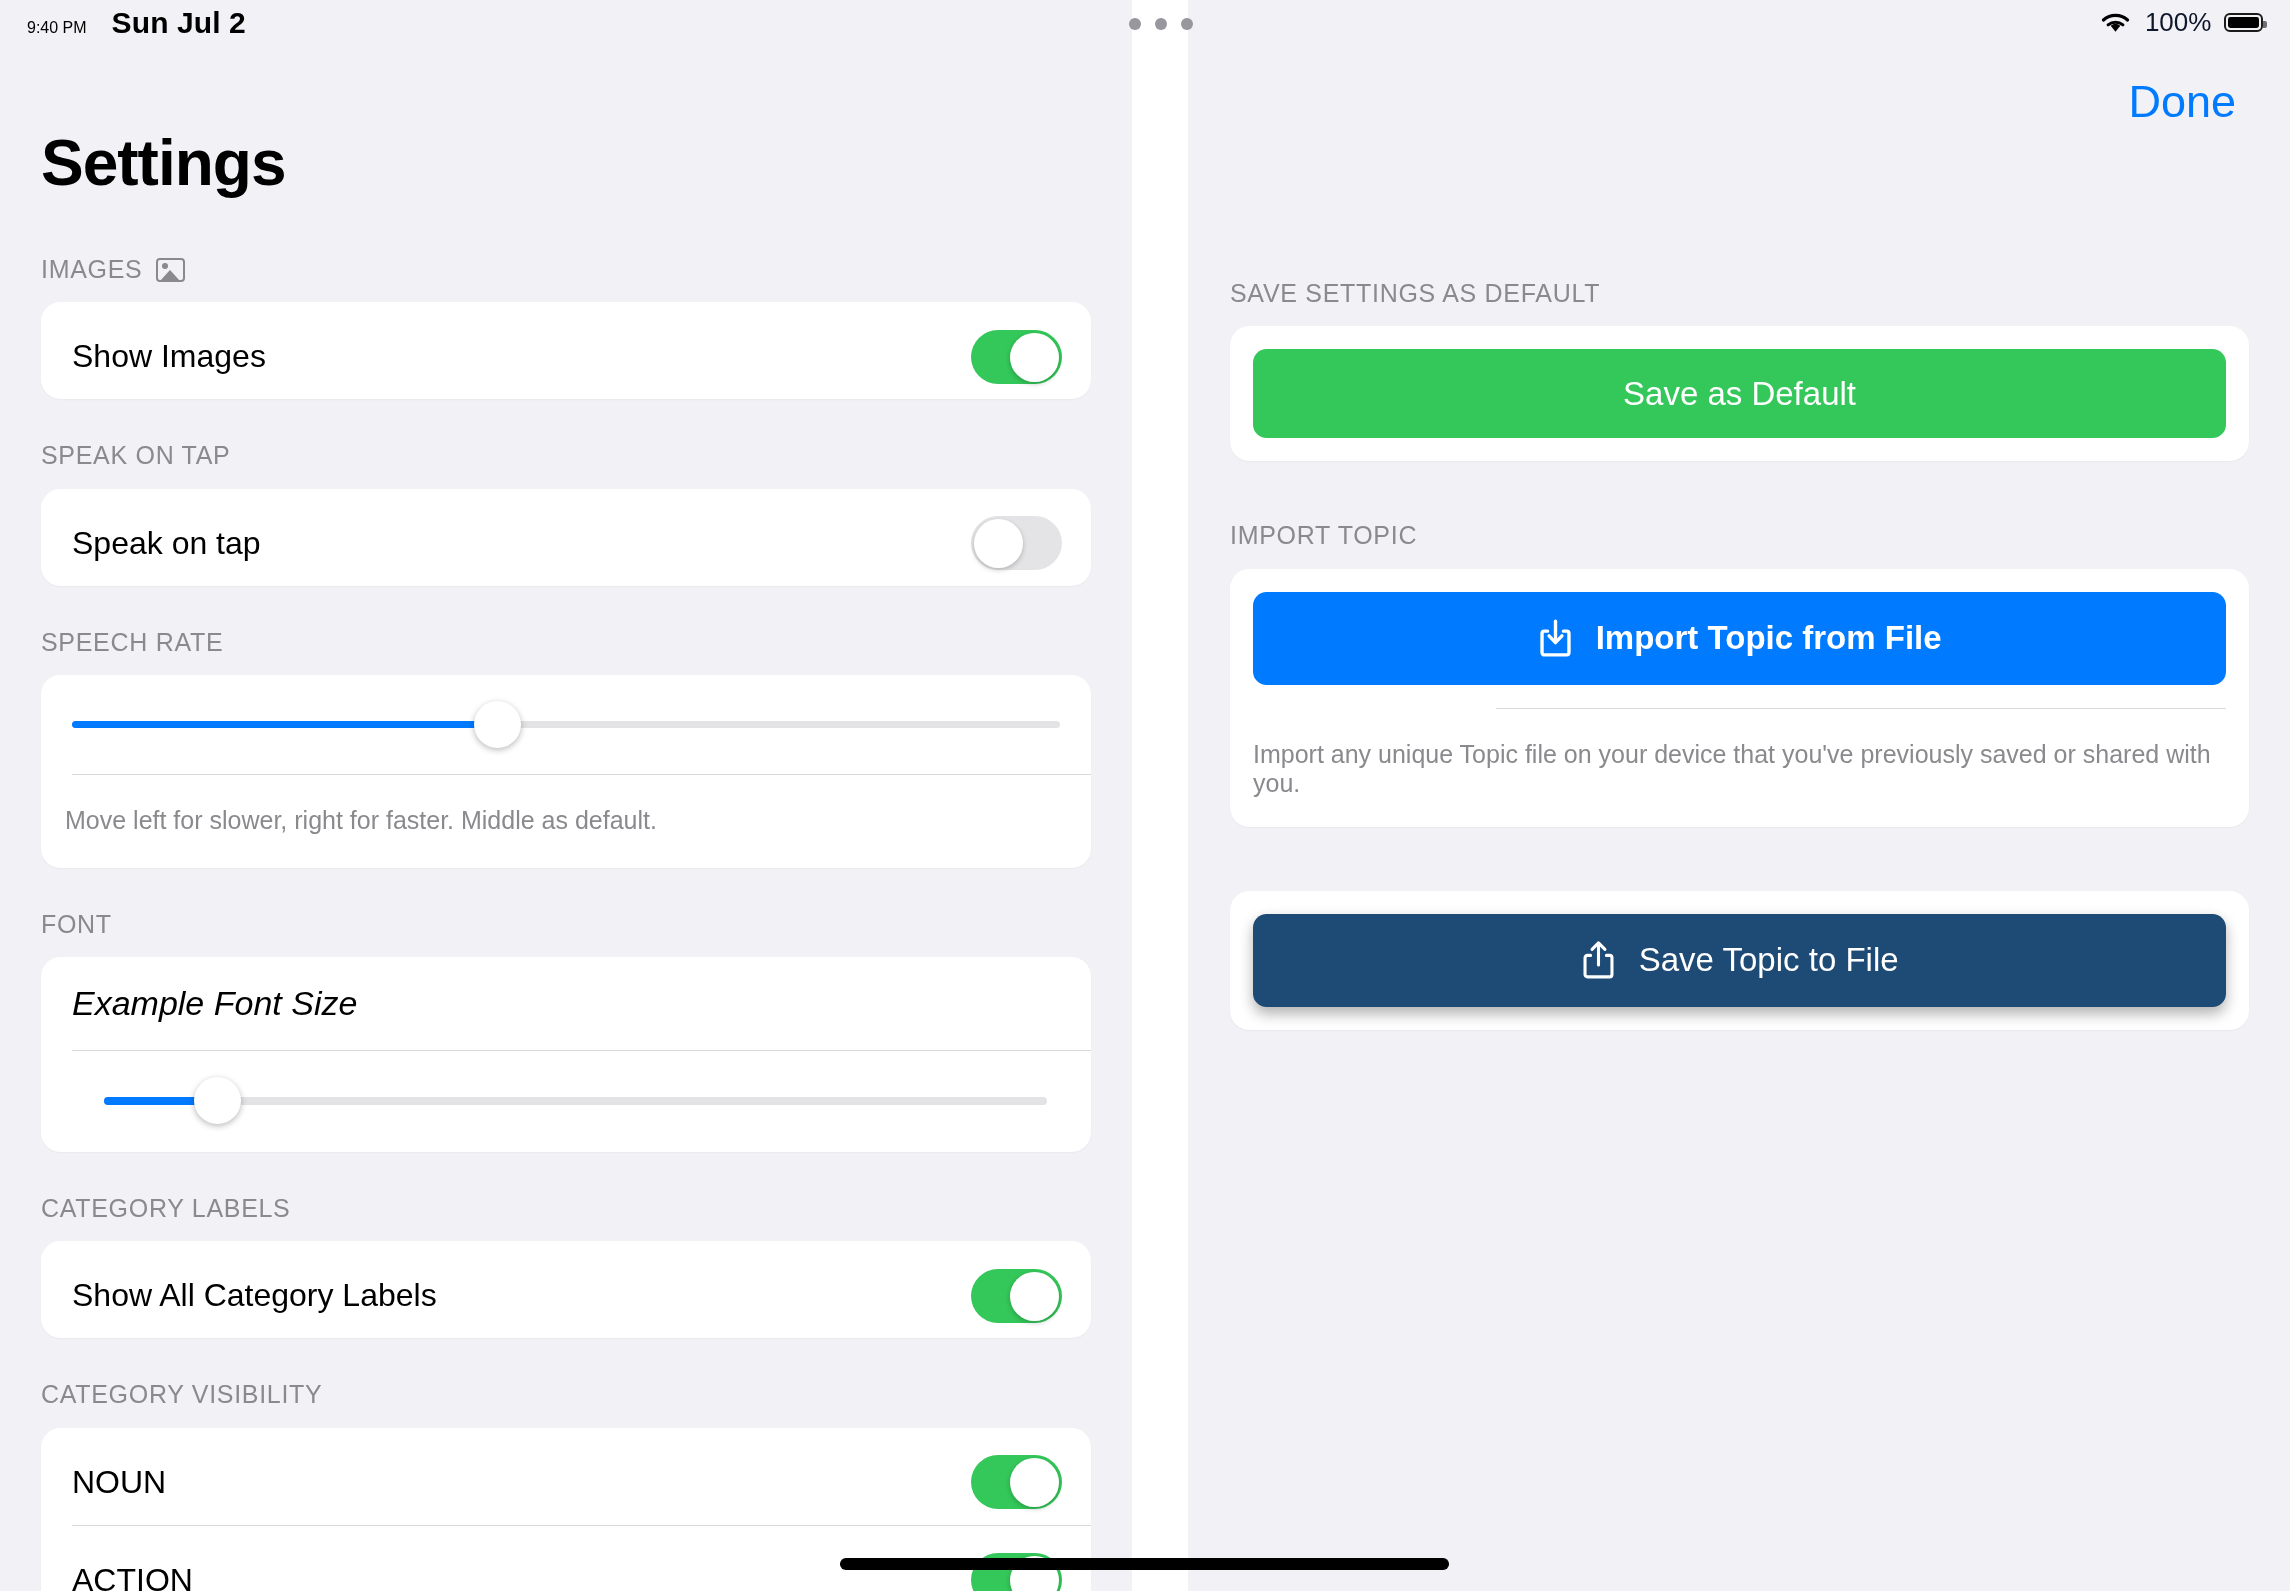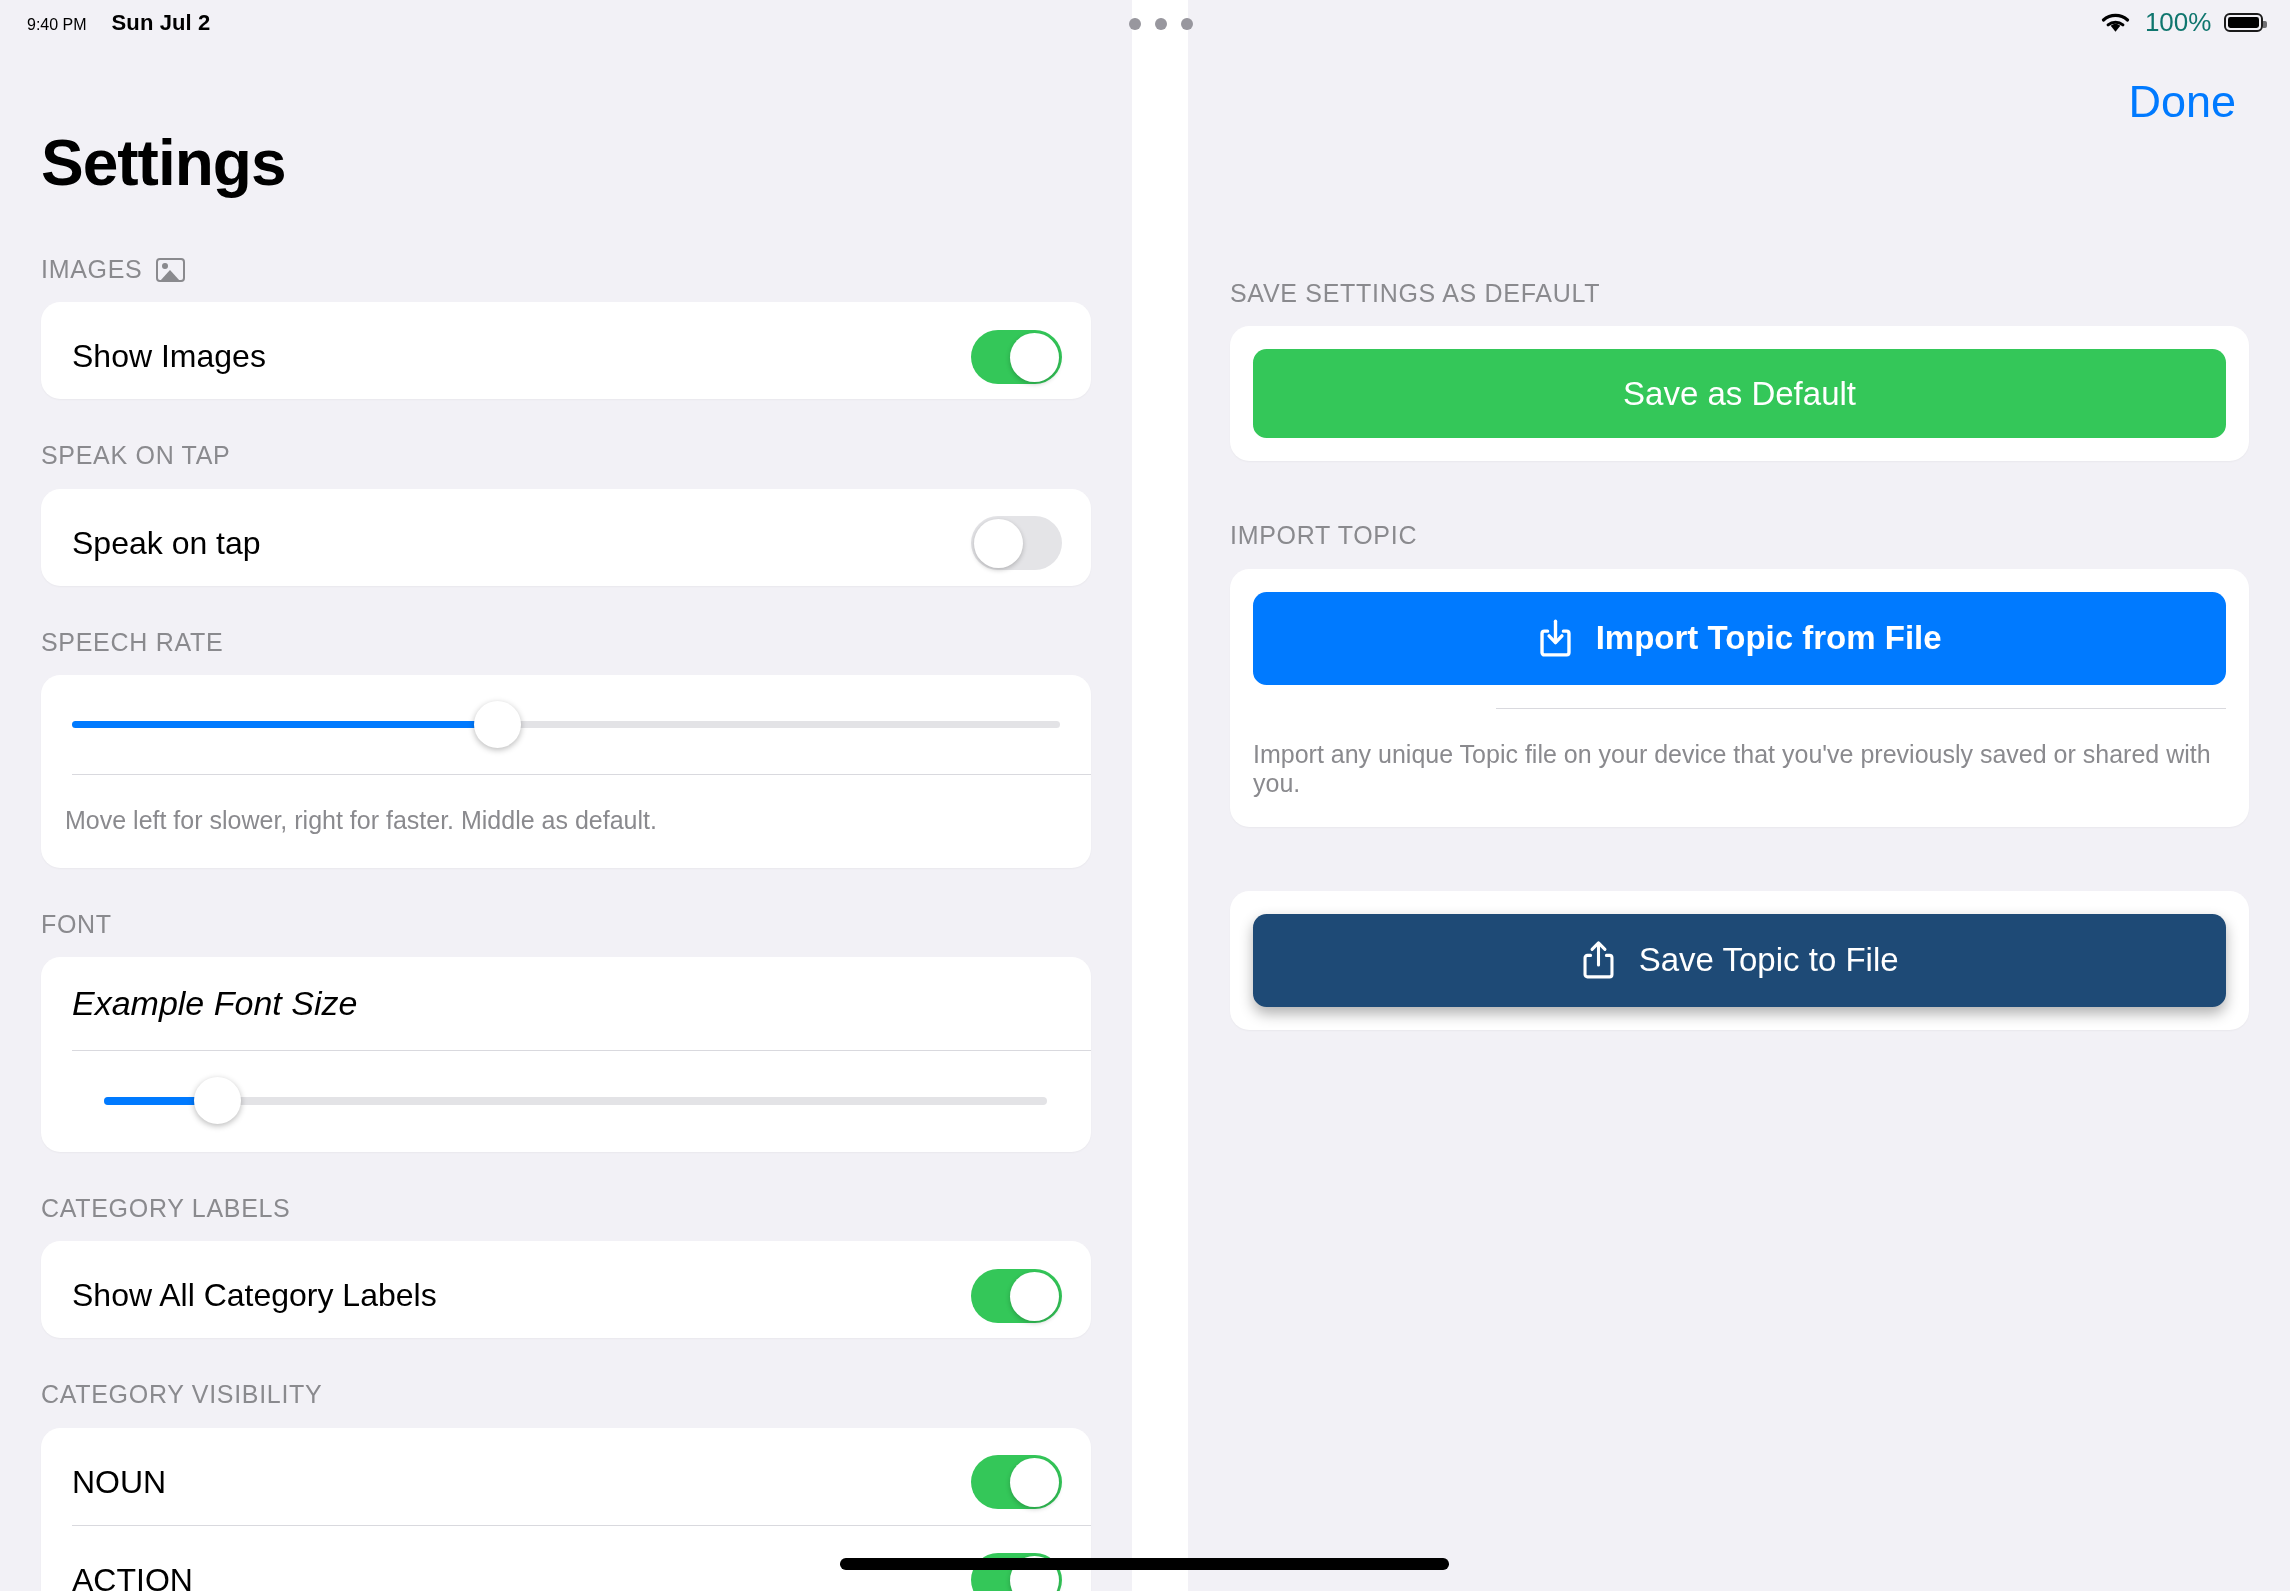--- a/index.html
+++ b/index.html
@@ -10,23 +10,23 @@
     overflow: hidden;
   }
   .screen { position: relative; width: 2026px; height: 1591px; background: #F2F1F6; }
 
   
   .statusbar {
     position: absolute; top: 0; left: 0; width: 2290px; height: 45px;
     display: flex; align-items: center; z-index: 40;
   }
   .sb-left { position: absolute; left: 27px; display: flex; align-items: baseline; gap: 25px; }
-  .sb-date { font-size: 22px; font-weight: 600; color: #000; letter-spacing: 0.1px; text-align: right; }
+  .sb-date { font-size: 30px; font-weight: 600; color: #000; letter-spacing: 0.1px; text-align: right; }
   .sb-right { position: absolute; right: 27px; display: flex; align-items: center; gap: 12.6px; }
-  .sb-pct { font-size: 26px; font-weight: 500; color: #0f766e; }
+  .sb-pct { font-size: 26px; font-weight: 500; color: #0f172a; }
   .batt { position: relative; width: 39px; height: 19.4px; border: 2.4px solid #1b1b1b;
           border-radius: 5.8px; display: flex; align-items: center; padding: 1.9px; }
   .batt-fill { width: 100%; height: 100%; background: #000; border-radius: 2.4px; }
   .batt-cap { position: absolute; right: -5.8px; top: 5.8px; width: 3.4px; height: 7.8px;
               background: #6f6f72; border-radius: 0 1.9px 1.9px 0; }
 
   
   .split-gap {
     position: absolute; top: 0; left: 1132px; width: 56px; height: 1591px;
     background: #FFFFFF; z-index: 5;

